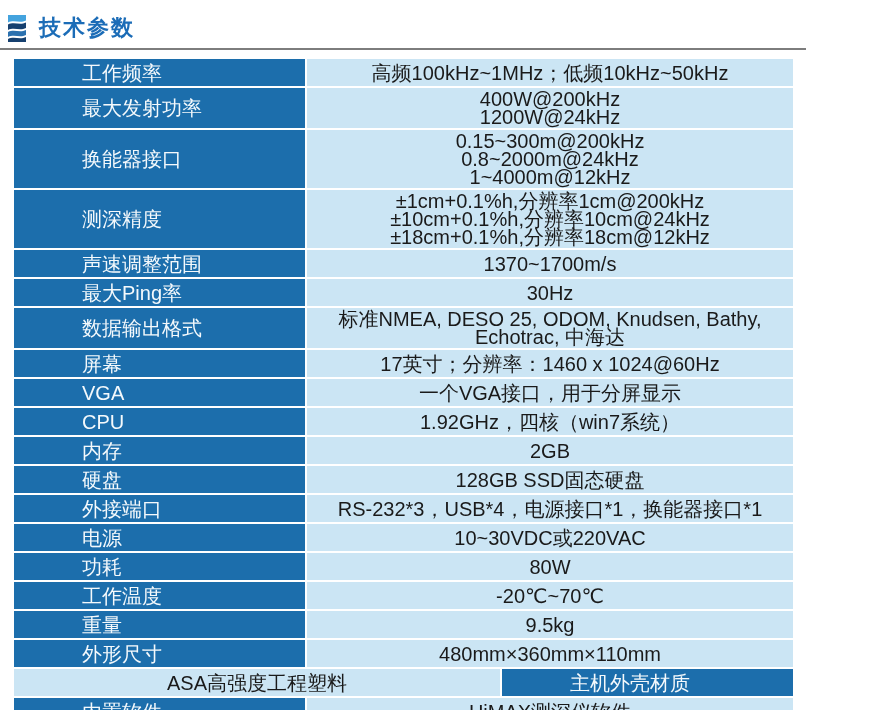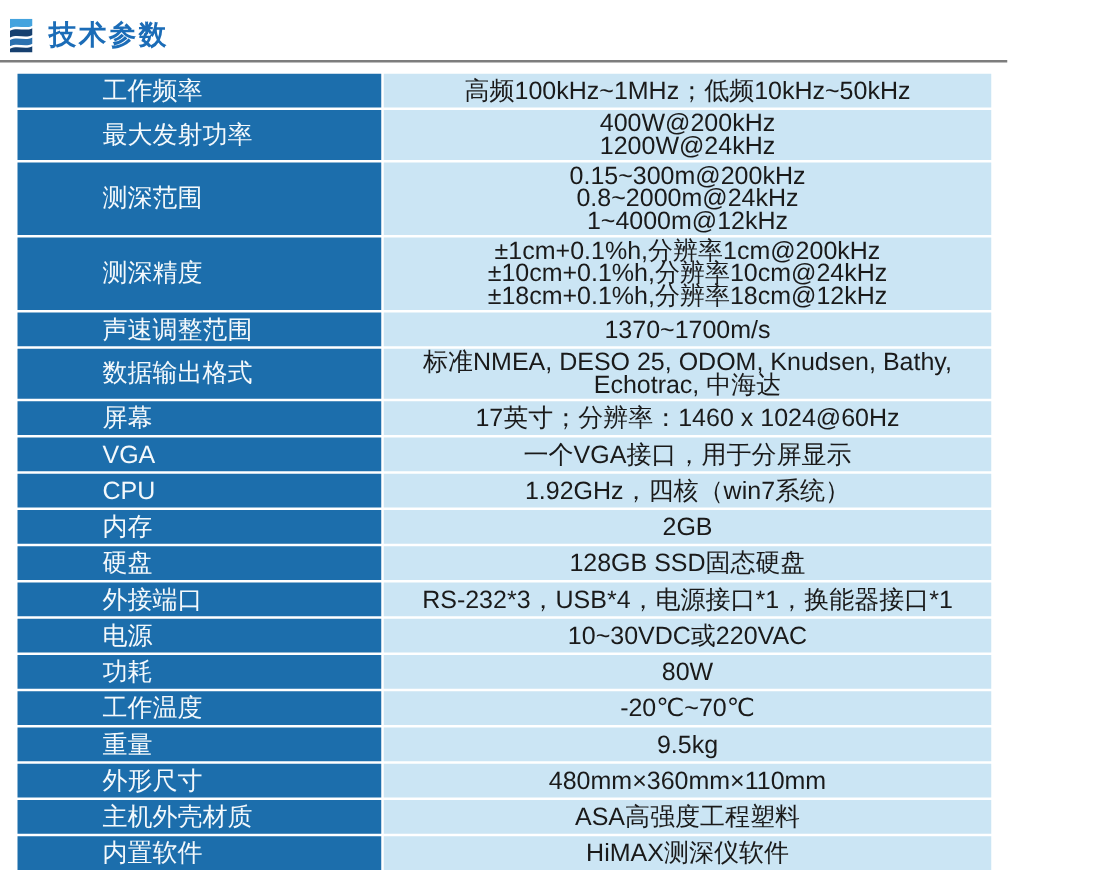--- a/index.html
+++ b/index.html
@@ -98,21 +98,21 @@
         </div>
       </div>
       <div class="row">
         <div class="cell label">最大发射功率</div>
         <div class="cell value">
           <div class="value-line">400W@200kHz</div>
           <div class="value-line">1200W@24kHz</div>
         </div>
       </div>
       <div class="row">
-        <div class="cell label">测深范围</div>
+        <div class="cell label">换能器接口</div>
         <div class="cell value">
           <div class="value-line">0.15~300m@200kHz</div>
           <div class="value-line">0.8~2000m@24kHz</div>
           <div class="value-line">1~4000m@12kHz</div>
         </div>
       </div>
       <div class="row">
         <div class="cell label">测深精度</div>
         <div class="cell value">
           <div class="value-line">±1cm+0.1%h,分辨率1cm@200kHz</div>
@@ -120,20 +120,26 @@
           <div class="value-line">±18cm+0.1%h,分辨率18cm@12kHz</div>
         </div>
       </div>
       <div class="row">
         <div class="cell label">声速调整范围</div>
         <div class="cell value">
           <div class="value-line">1370~1700m/s</div>
         </div>
       </div>
       <div class="row">
+        <div class="cell label">最大Ping率</div>
+        <div class="cell value">
+          <div class="value-line">30Hz</div>
+        </div>
+      </div>
+      <div class="row">
         <div class="cell label">数据输出格式</div>
         <div class="cell value">
           <div class="value-line">标准NMEA, DESO 25, ODOM, Knudsen, Bathy, Echotrac, 中海达</div>
         </div>
       </div>
       <div class="row">
         <div class="cell label">屏幕</div>
         <div class="cell value">
           <div class="value-line">17英寸；分辨率：1460 x 1024@60Hz</div>
         </div>
@@ -192,24 +198,24 @@
           <div class="value-line">9.5kg</div>
         </div>
       </div>
       <div class="row">
         <div class="cell label">外形尺寸</div>
         <div class="cell value">
           <div class="value-line">480mm×360mm×110mm</div>
         </div>
       </div>
       <div class="row">
+        <div class="cell value">
+          <div class="value-line">ASA高强度工程塑料</div>
+        </div>
         <div class="cell label">主机外壳材质</div>
-        <div class="cell value">
-          <div class="value-line">ASA高强度工程塑料</div>
-        </div>
       </div>
       <div class="row">
         <div class="cell label">内置软件</div>
         <div class="cell value">
           <div class="value-line">HiMAX测深仪软件</div>
         </div>
       </div>
     </div>
 
 </div>

